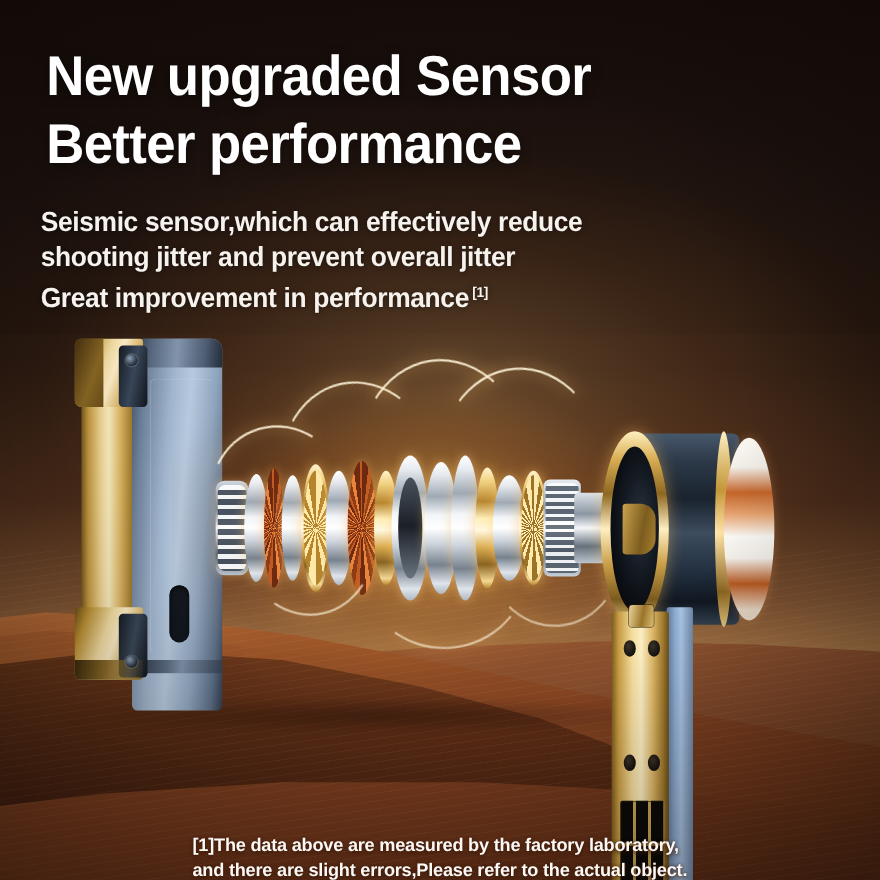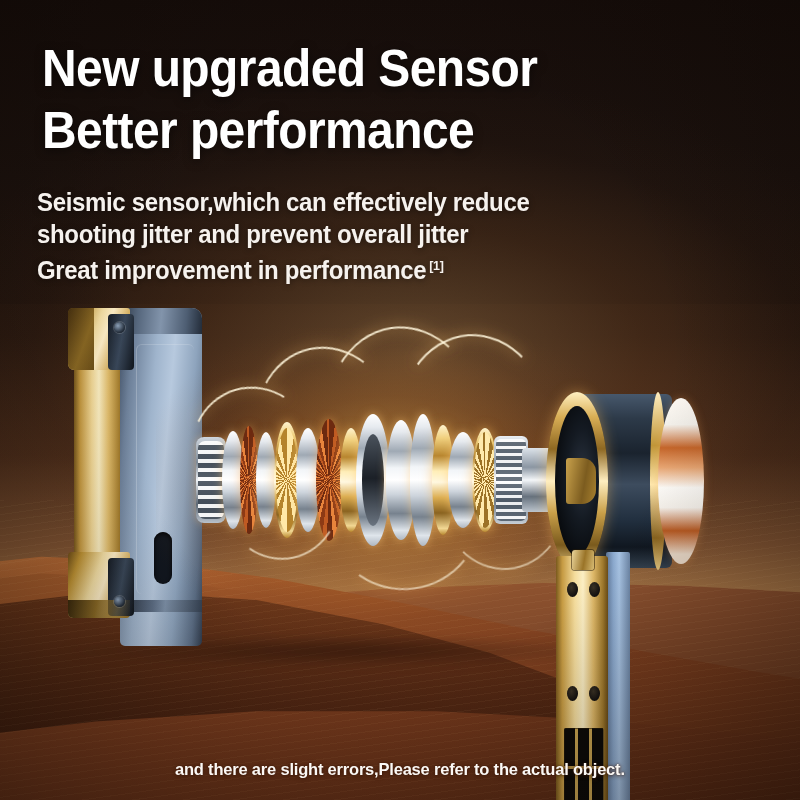--- a/index.html
+++ b/index.html
@@ -534,16 +534,17 @@
     <div>Better performance</div>
   </div>
 
   <div class="subhead">
     <div>Seismic sensor,which can effectively reduce</div>
     <div>shooting jitter and prevent overall jitter</div>
     <div><span>Great improvement in performance</span><sup>[1]</sup></div>
   </div>
 
   <div class="footnote">
+    <div>[1]The data above are measured by the factory laboratory,</div>
     <div>and there are slight errors,Please refer to the actual object.</div>
   </div>
 
 </div>
 
 </body></html>

